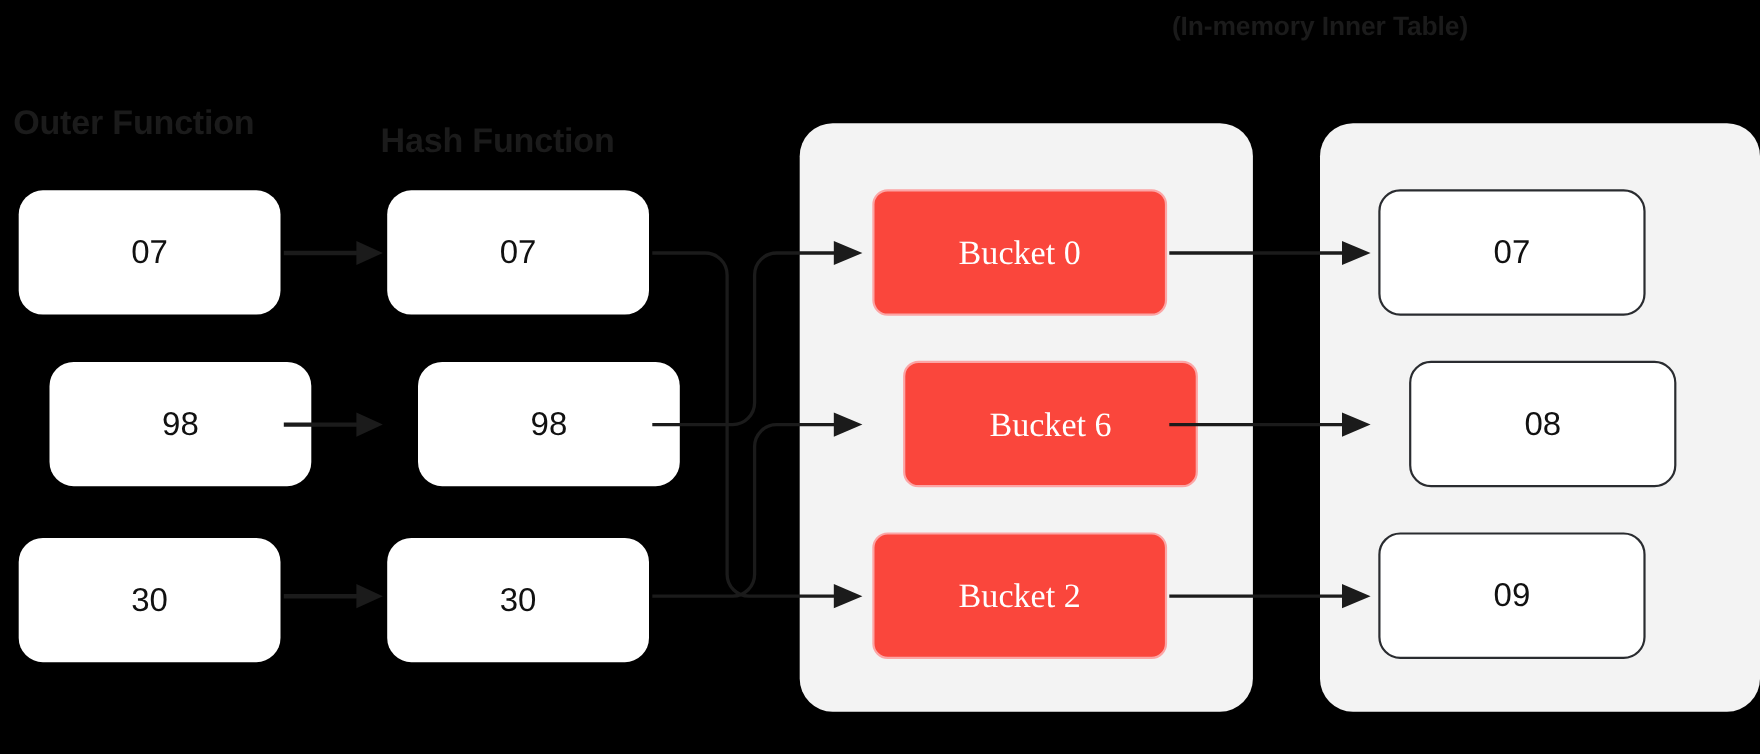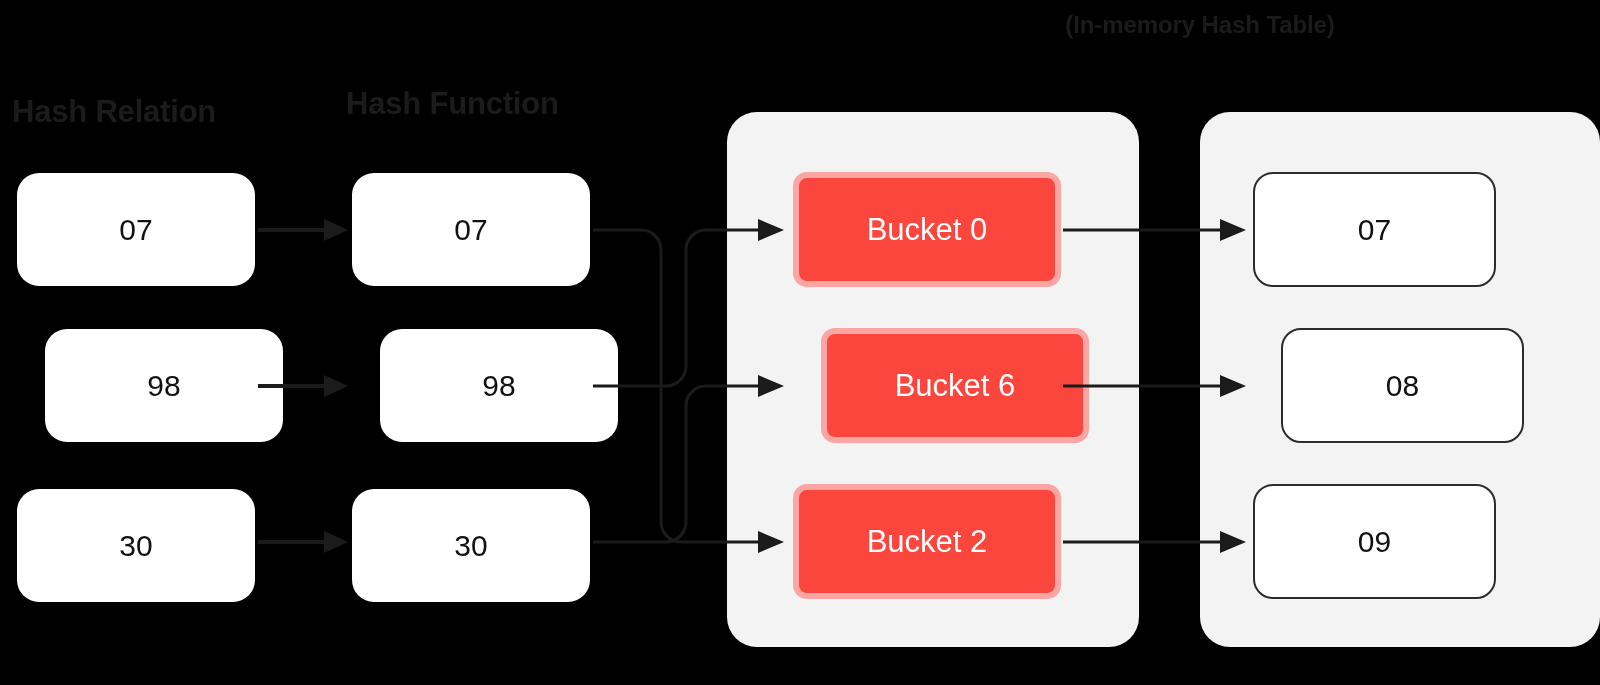--- a/index.html
+++ b/index.html
@@ -24,21 +24,21 @@
   .col-title {
     position: absolute;
     color: #1b1b1b;
     font-size: 31px;
     font-weight: 700;
     letter-spacing: -0.2px;
     white-space: nowrap;
     line-height: 1;
   }
   #title-outer  { left: 12px;  top: 96px; }
-  #title-hash   { left: 346px; top: 88px; }
+  #title-hash   { left: 346px; top: 112px; }
 
   #title-inner-wrap {
     position: absolute;
     left: 940px;
     top: 8px;
     width: 520px;
     text-align: center;
   }
   #title-inner {
     color: #1b1b1b;
@@ -98,29 +98,30 @@
     height: 535px;
   }
 
   
   .bucket {
     position: absolute;
     left: 793px;
     width: 268px;
     height: 115px;
     background: #fa463c;
-    border: 6px solid #fca5a5;
+    border: 2px solid #fca5a5;
     border-radius: 14px;
     display: flex;
     align-items: center;
     justify-content: center;
     color: #ffffff;
     font-size: 31px;
     font-weight: 400;
     box-sizing: border-box;
+    font-family: Liberation Serif, serif;
   }
   .bucket.row-0 { top: 172px; }
   .bucket.row-1 { top: 328px; }
   .bucket.row-2 { top: 484px; }
 
   
   .inner-card {
     position: absolute;
     left: 1253px;
     width: 243px;
@@ -159,26 +160,26 @@
     stroke: #1b1b1b;
     stroke-width: 3;
   }
   .head { fill: #1b1b1b; }
 </style>
 </head>
 <body>
 
 <div id="stage">
 
-  <div class="col-title" id="title-outer">Hash Relation</div>
+  <div class="col-title" id="title-outer">Outer Function</div>
 
   <div class="col-title" id="title-hash">Hash Function</div>
 
   <div id="title-inner-wrap">
-    <div id="title-inner-sub">(In-memory Hash Table)</div>
+    <div id="title-inner-sub">(In-memory Inner Table)</div>
   </div>
 
   <div class="panel" id="panel-buckets"></div>
   <div class="panel" id="panel-inner"></div>
 
   <div class="card col-outer row-0">07</div>
   <div class="card col-outer row-1">98</div>
   <div class="card col-outer row-2">30</div>
 
   <div class="card col-hash row-0">07</div>

